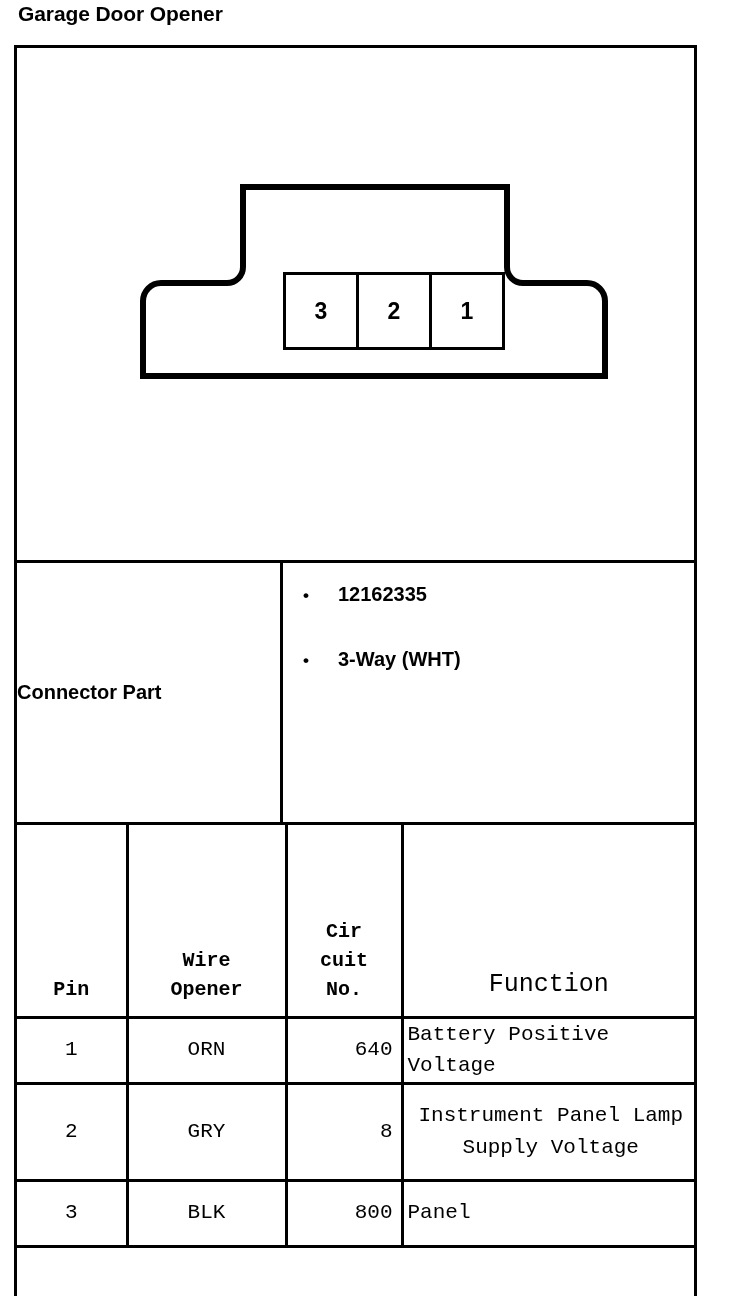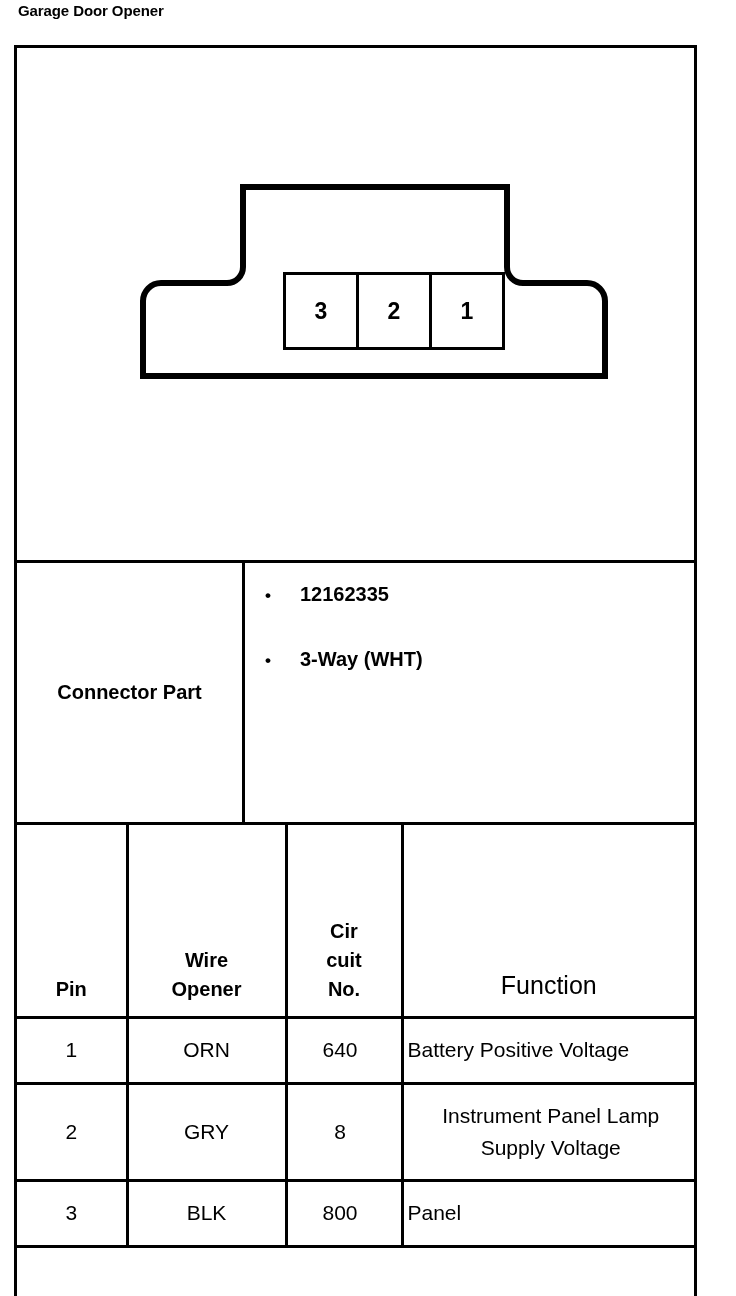--- a/index.html
+++ b/index.html
@@ -15,21 +15,21 @@
     font-family: "Liberation Sans", sans-serif;
     color: #000000;
     -webkit-font-smoothing: none;
   }
 
   
   .page-title {
     position: absolute;
     left: 18px;
     top: 2px;
-    font-size: 15px;
+    font-size: 21px;
     font-weight: bold;
     letter-spacing: -0.1px;
     white-space: nowrap;
     text-align: right;
   }
 
   
   .sheet {
     position: absolute;
     left: 14px;
@@ -86,26 +86,26 @@
     position: absolute;
     left: 0;
     top: 515px;
     width: 677px;
     height: 262px;
     border-bottom: 3px solid #000;
     box-sizing: border-box;
     display: flex;
   }
   .cpi-label-cell {
-    width: 228px;
+    width: 266px;
     border-right: 3px solid #000;
     box-sizing: border-box;
     display: flex;
     align-items: center;
-    justify-content: center;
+    justify-content: flex-start;
   }
   .cpi-label-text {
     font-size: 20px;
     font-weight: bold;
     text-align: center;
     line-height: 1.45;
   }
   .cpi-bullets-cell {
     flex: 1 1 auto;
     box-sizing: border-box;
@@ -133,20 +133,21 @@
     top: 777px;
     width: 677px;
     border-collapse: collapse;
     table-layout: fixed;
   }
   .pin-table td, .pin-table th {
     border: 3px solid #000;
     box-sizing: border-box;
     padding: 0;
     font-weight: normal;
+    font-family: Liberation Mono, monospace;
   }
   .pin-table tr > *:first-child { border-left: none; }
   .pin-table tr > *:last-child  { border-right: none; }
   .pin-table tr:first-child > * { border-top: none; }
 
   .col-pin      { width: 110px; }
   .col-wire     { width: 159px; }
   .col-circuit  { width: 116px; }
   .col-function { width: 292px; }
 
@@ -171,21 +172,21 @@
   tbody td {
     font-size: 21px;
     line-height: 1.5;
     vertical-align: middle;
   }
   td.c-pin, td.c-wire {
     text-align: center;
     height: 66px;
   }
   td.c-circuit {
-    text-align: center;
+    text-align: right;
     padding-right: 8px;
   }
   td.c-function {
     text-align: left;
     padding-left: 4px;
     margin-top: 12px;
   }
   tr.tall td { height: 97px; }
   tr.tall td.c-function { text-align: center; }
 </style>

